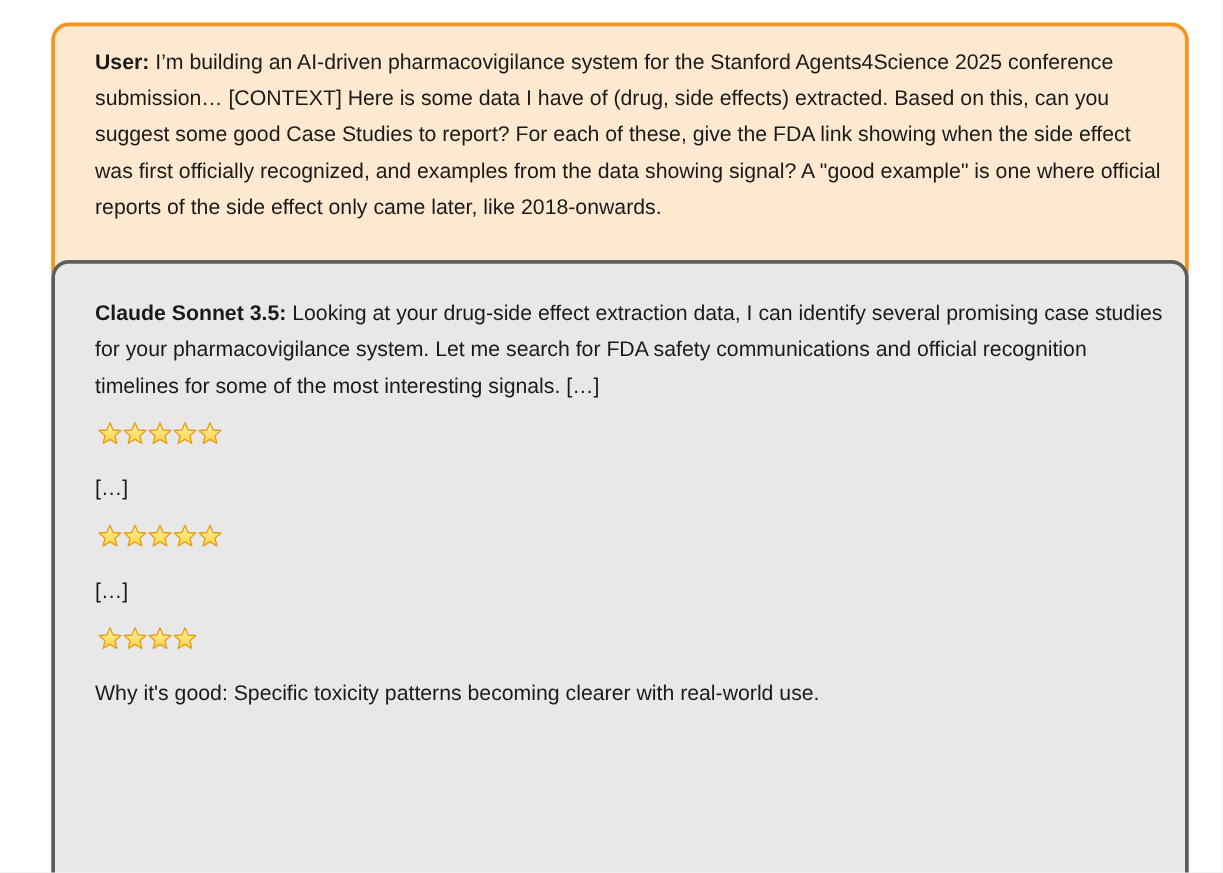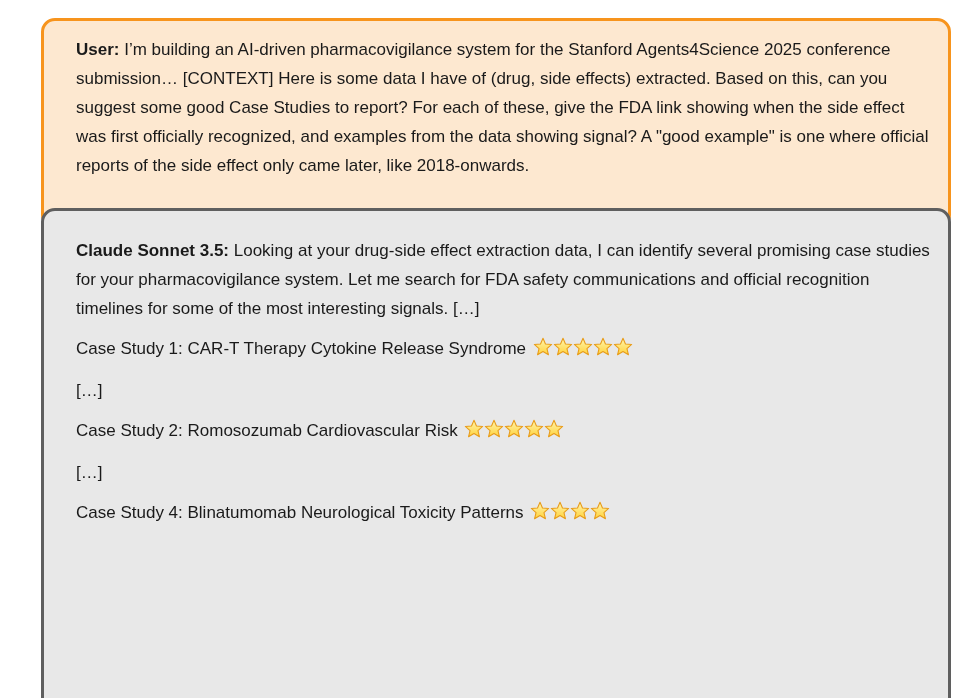--- a/index.html
+++ b/index.html
@@ -46,21 +46,21 @@
 </head>
 <body>
 
 <div class="bubble user-bubble">
   <span class="speaker">User:</span><span> I’m building an AI-driven pharmacovigilance system for the Stanford Agents4Science 2025 conference submission… [CONTEXT] Here is some data I have of (drug, side effects) extracted. Based on this, can you suggest some good Case Studies to report? For each of these, give the FDA link showing when the side effect was first officially recognized, and examples from the data showing signal?  A "good example" is one where official reports of the side effect only came later, like 2018-onwards.</span>
 </div>
 
 <div class="bubble assistant-bubble">
   <p class="para"><span class="speaker">Claude Sonnet 3.5:</span><span> Looking at your drug-side effect extraction data, I can identify several promising case studies for your pharmacovigilance system. Let me search for FDA safety communications and official recognition timelines for some of the most interesting signals. […]</span></p>
 
-  <p class="para"><span>Case Study 1: CAR-T Therapy Cytokine Release Syndrome</span> <span class="stars"><svg class="star" viewBox="0 0 24 23">
+  <p class="para"> <span class="stars"><svg class="star" viewBox="0 0 24 23">
           <defs>
             <linearGradient id="sg00" x1="0" y1="0" x2="0" y2="1">
               <stop offset="0" stop-color="#fff6b0"></stop>
               <stop offset="1" stop-color="#ffd23a"></stop>
             </linearGradient>
           </defs>
           <polygon points="12,1.5 15,8.5 22.5,9 16.8,14 18.6,21.5 12,17.5 5.4,21.5 7.2,14 1.5,9 9,8.5" fill="url(#sg00)" stroke="#e89c1a" stroke-width="1.3" stroke-linejoin="round"></polygon>
         </svg><svg class="star" viewBox="0 0 24 23">
           <defs>
             <linearGradient id="sg01" x1="0" y1="0" x2="0" y2="1">
@@ -89,21 +89,21 @@
           <defs>
             <linearGradient id="sg04" x1="0" y1="0" x2="0" y2="1">
               <stop offset="0" stop-color="#fff6b0"></stop>
               <stop offset="1" stop-color="#ffd23a"></stop>
             </linearGradient>
           </defs>
           <polygon points="12,1.5 15,8.5 22.5,9 16.8,14 18.6,21.5 12,17.5 5.4,21.5 7.2,14 1.5,9 9,8.5" fill="url(#sg04)" stroke="#e89c1a" stroke-width="1.3" stroke-linejoin="round"></polygon>
         </svg></span></p>
   <p class="para">[…]</p>
 
-  <p class="para"><span>Case Study 2: Romosozumab Cardiovascular Risk</span> <span class="stars"><svg class="star" viewBox="0 0 24 23">
+  <p class="para"> <span class="stars"><svg class="star" viewBox="0 0 24 23">
           <defs>
             <linearGradient id="sg10" x1="0" y1="0" x2="0" y2="1">
               <stop offset="0" stop-color="#fff6b0"></stop>
               <stop offset="1" stop-color="#ffd23a"></stop>
             </linearGradient>
           </defs>
           <polygon points="12,1.5 15,8.5 22.5,9 16.8,14 18.6,21.5 12,17.5 5.4,21.5 7.2,14 1.5,9 9,8.5" fill="url(#sg10)" stroke="#e89c1a" stroke-width="1.3" stroke-linejoin="round"></polygon>
         </svg><svg class="star" viewBox="0 0 24 23">
           <defs>
             <linearGradient id="sg11" x1="0" y1="0" x2="0" y2="1">
@@ -132,21 +132,21 @@
           <defs>
             <linearGradient id="sg14" x1="0" y1="0" x2="0" y2="1">
               <stop offset="0" stop-color="#fff6b0"></stop>
               <stop offset="1" stop-color="#ffd23a"></stop>
             </linearGradient>
           </defs>
           <polygon points="12,1.5 15,8.5 22.5,9 16.8,14 18.6,21.5 12,17.5 5.4,21.5 7.2,14 1.5,9 9,8.5" fill="url(#sg14)" stroke="#e89c1a" stroke-width="1.3" stroke-linejoin="round"></polygon>
         </svg></span></p>
   <p class="para">[…]</p>
 
-  <p class="para"><span>Case Study 4: Blinatumomab Neurological Toxicity Patterns</span> <span class="stars"><svg class="star" viewBox="0 0 24 23">
+  <p class="para"> <span class="stars"><svg class="star" viewBox="0 0 24 23">
           <defs>
             <linearGradient id="sg20" x1="0" y1="0" x2="0" y2="1">
               <stop offset="0" stop-color="#fff6b0"></stop>
               <stop offset="1" stop-color="#ffd23a"></stop>
             </linearGradient>
           </defs>
           <polygon points="12,1.5 15,8.5 22.5,9 16.8,14 18.6,21.5 12,17.5 5.4,21.5 7.2,14 1.5,9 9,8.5" fill="url(#sg20)" stroke="#e89c1a" stroke-width="1.3" stroke-linejoin="round"></polygon>
         </svg><svg class="star" viewBox="0 0 24 23">
           <defs>
             <linearGradient id="sg21" x1="0" y1="0" x2="0" y2="1">
@@ -165,13 +165,14 @@
           <polygon points="12,1.5 15,8.5 22.5,9 16.8,14 18.6,21.5 12,17.5 5.4,21.5 7.2,14 1.5,9 9,8.5" fill="url(#sg22)" stroke="#e89c1a" stroke-width="1.3" stroke-linejoin="round"></polygon>
         </svg><svg class="star" viewBox="0 0 24 23">
           <defs>
             <linearGradient id="sg23" x1="0" y1="0" x2="0" y2="1">
               <stop offset="0" stop-color="#fff6b0"></stop>
               <stop offset="1" stop-color="#ffd23a"></stop>
             </linearGradient>
           </defs>
           <polygon points="12,1.5 15,8.5 22.5,9 16.8,14 18.6,21.5 12,17.5 5.4,21.5 7.2,14 1.5,9 9,8.5" fill="url(#sg23)" stroke="#e89c1a" stroke-width="1.3" stroke-linejoin="round"></polygon>
         </svg></span></p>
+  <p class="para">Why it's good: Specific toxicity patterns becoming clearer with real-world use.</p>
 </div>
 
 </body></html>

